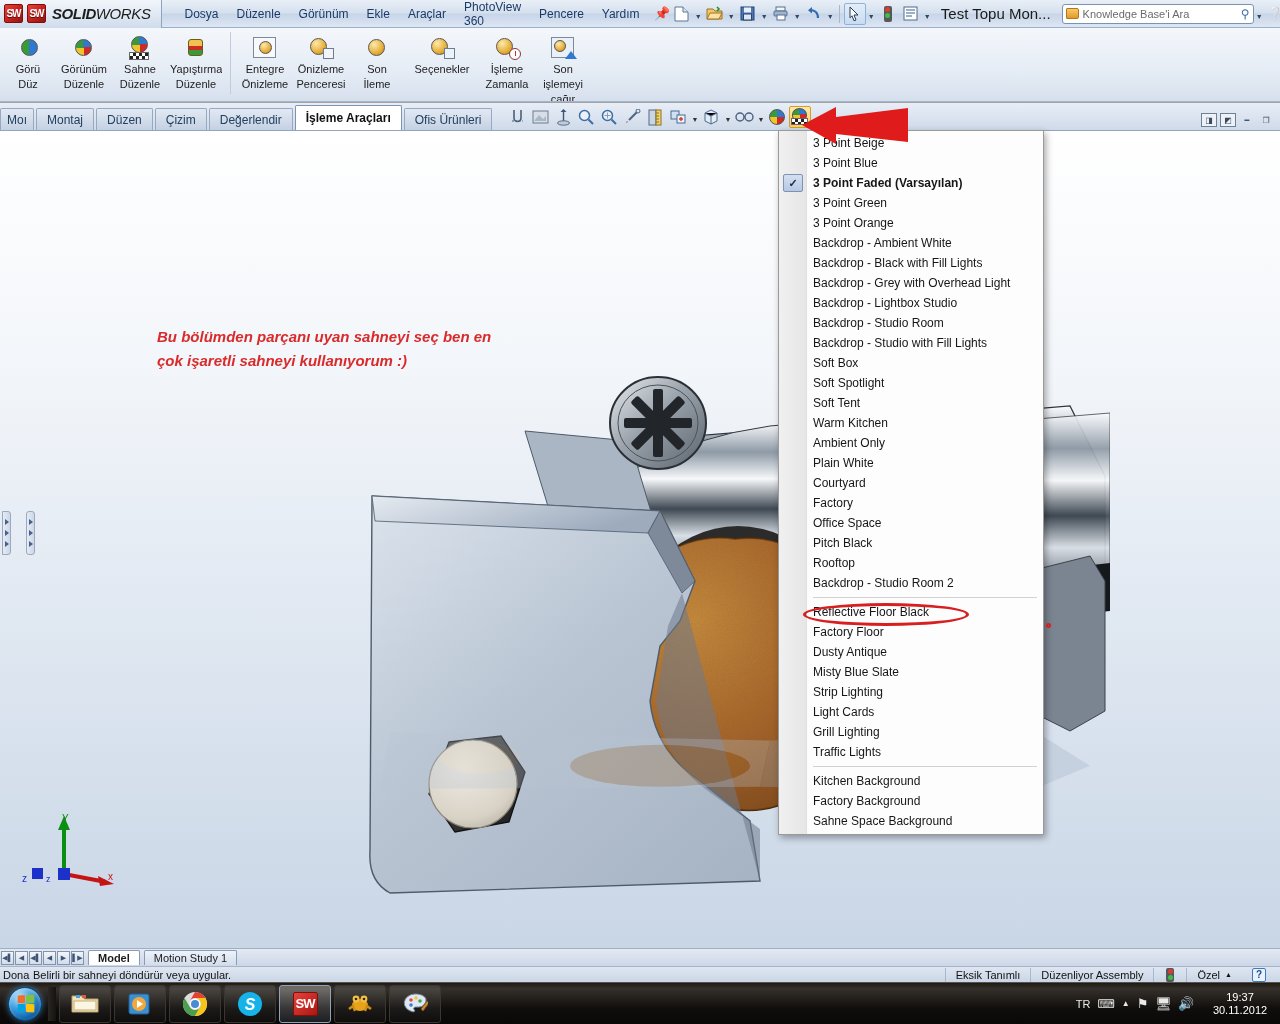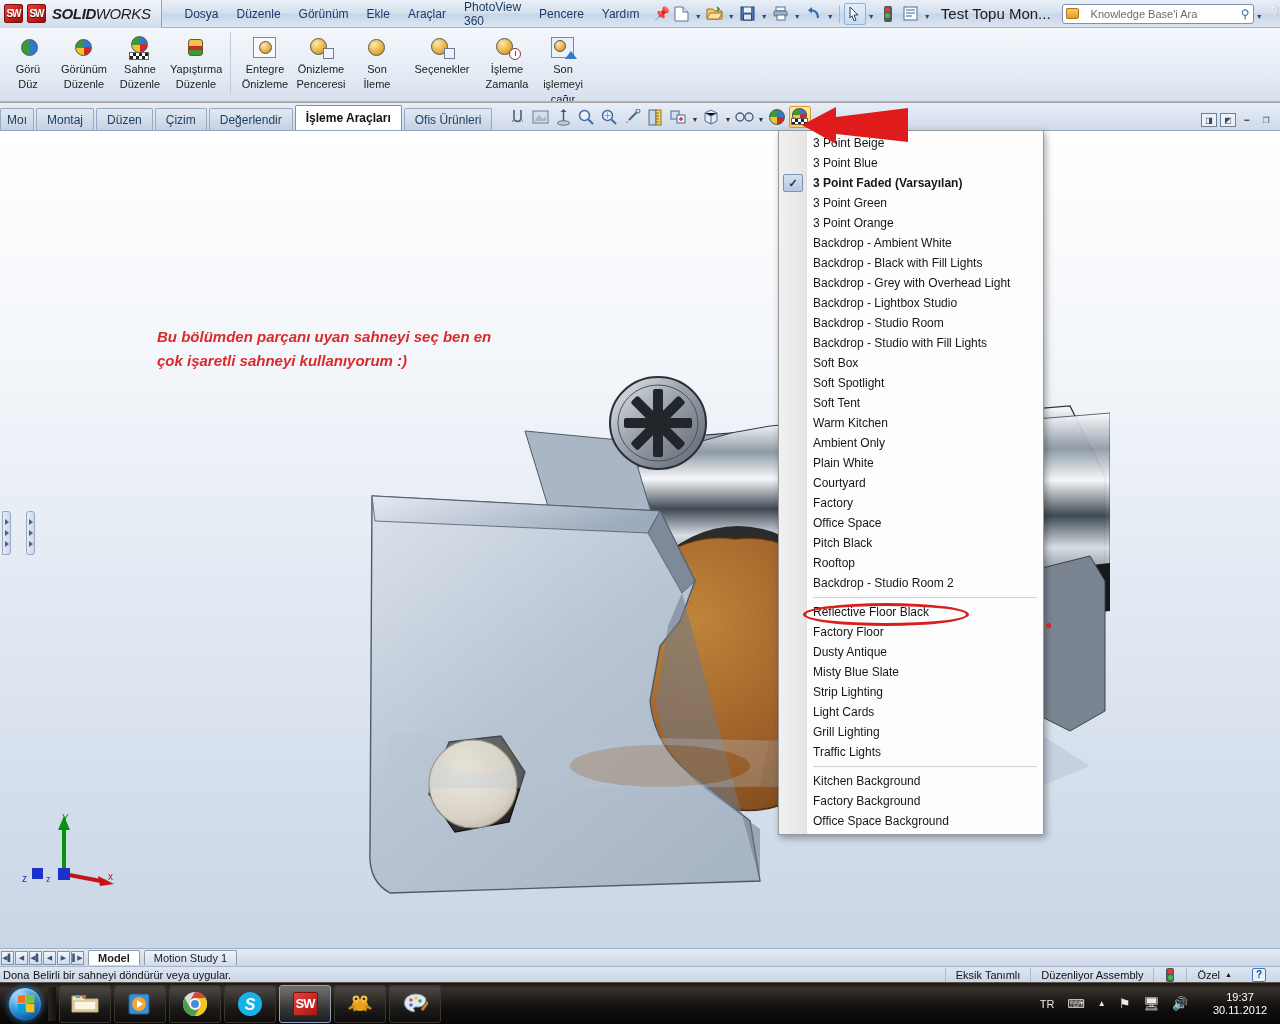--- a/index.html
+++ b/index.html
@@ -38,21 +38,21 @@
   .pin-icon { margin-left: 6px; color:#3a5f8f; font-size: 13px; }
   .tb-right { margin-left: auto; display: flex; align-items: center; gap: 1px; padding-right: 4px; }
   .tbtn { width: 22px; height: 22px; display:flex; align-items:center; justify-content:center;
     border:1px solid transparent; border-radius:2px; }
   .tcaret { width: 9px; height: 22px; display:flex; align-items:flex-end; justify-content:center;
     font-size: 7px; color:#34495e; padding-bottom: 5px; }
   .tsep { width:1px; height:18px; background:#a9b8cc; margin:0 3px; }
   .docname { font-size: 15px; color:#1b1b1b; padding: 0 8px; white-space: nowrap; text-align: center; }
   .kbsearch {
     width: 192px; height: 20px; background: #fff; border: 1px solid #7a93b3; border-radius: 3px;
-    display: flex; align-items: center; gap: 12px; padding: 0 3px; margin-left: 2px;
+    display: flex; align-items: center; gap: 4px; padding: 0 3px; margin-left: 2px;
   }
   .kb-folder { width: 13px; height: 11px; background: linear-gradient(to bottom,#f7c96a,#e09b28);
     border: 1px solid #b5761a; border-radius: 1px 2px 2px 1px; flex: 0 0 auto; }
   .kb-text { flex:1; color:#6b6b6b; font-size: 11px; white-space: nowrap; overflow:hidden; }
   .kb-mag { color:#3d6ca8; font-size: 12px; }
   .winbtn { width:24px; height:18px; display:flex;align-items:center;justify-content:center;
     font-size:11px; color:#2c4a70; }
 
   
   .ribbon {
@@ -197,21 +197,21 @@
     border:1px solid #0b4f88; box-shadow: 0 0 6px rgba(90,180,255,.55), inset 0 2px 4px rgba(255,255,255,.5);
     display:flex;align-items:center;justify-content:center; }
   .orb-flag { width:17px;height:17px; display:grid; grid-template-columns:1fr 1fr; grid-template-rows:1fr 1fr;
     gap:1.5px; transform: perspective(30px) rotateY(-12deg); }
   .orb-flag s { display:block; border-radius:1px; }
   .tbicon { width:52px;height:38px;margin-left:3px; border:1px solid #3b3630; border-radius:3px;
     background: linear-gradient(to bottom, rgba(255,255,255,.11), rgba(255,255,255,.02));
     display:flex;align-items:center;justify-content:center; }
   .tbicon.act { background: linear-gradient(to bottom, rgba(255,255,255,.30), rgba(200,220,255,.10));
     border-color:#8fa2b8; }
-  .tray { margin-left:auto; display:flex;align-items:center; gap:13px; padding-right:6px;
+  .tray { margin-left:auto; display:flex;align-items:center; gap:7px; padding-right:6px;
     color:#e9e9e9; font-size:11px; }
   .clockbox { text-align:center; line-height:13px; font-size:11px; color:#fff; padding-left:4px; width:72px;}
   .sbar-hdl { width:8px;height:34px; background:linear-gradient(to right,#2a2621,#16130f);}
 </style>
 </head>
 <body>
 
 <div id="app">
 
   <div class="titlebar">
@@ -665,21 +665,21 @@
     <div class="dd-item">Misty Blue Slate</div>
     <div class="dd-item">Strip Lighting</div>
     <div class="dd-item">Light Cards</div>
     <div class="dd-item">Grill Lighting</div>
     <div class="dd-item">Traffic Lights</div>
 
     <div class="dd-sep"></div>
 
     <div class="dd-item">Kitchen Background</div>
     <div class="dd-item">Factory Background</div>
-    <div class="dd-item">Office Space Background</div>
+    <div class="dd-item">Sahne Space Background</div>
 
     <div class="ellipse-hl"></div>
     <div class="dd-reddot"></div>
   </div>
 
   <svg class="red-arrow" viewBox="0 0 110 42">
     <path d="M108 4 L108 38 L36 30 L36 40 L2 21 L36 3 L36 13 Z" fill="#e01b1b"></path>
   </svg>
 
   <div class="tabstrip">

